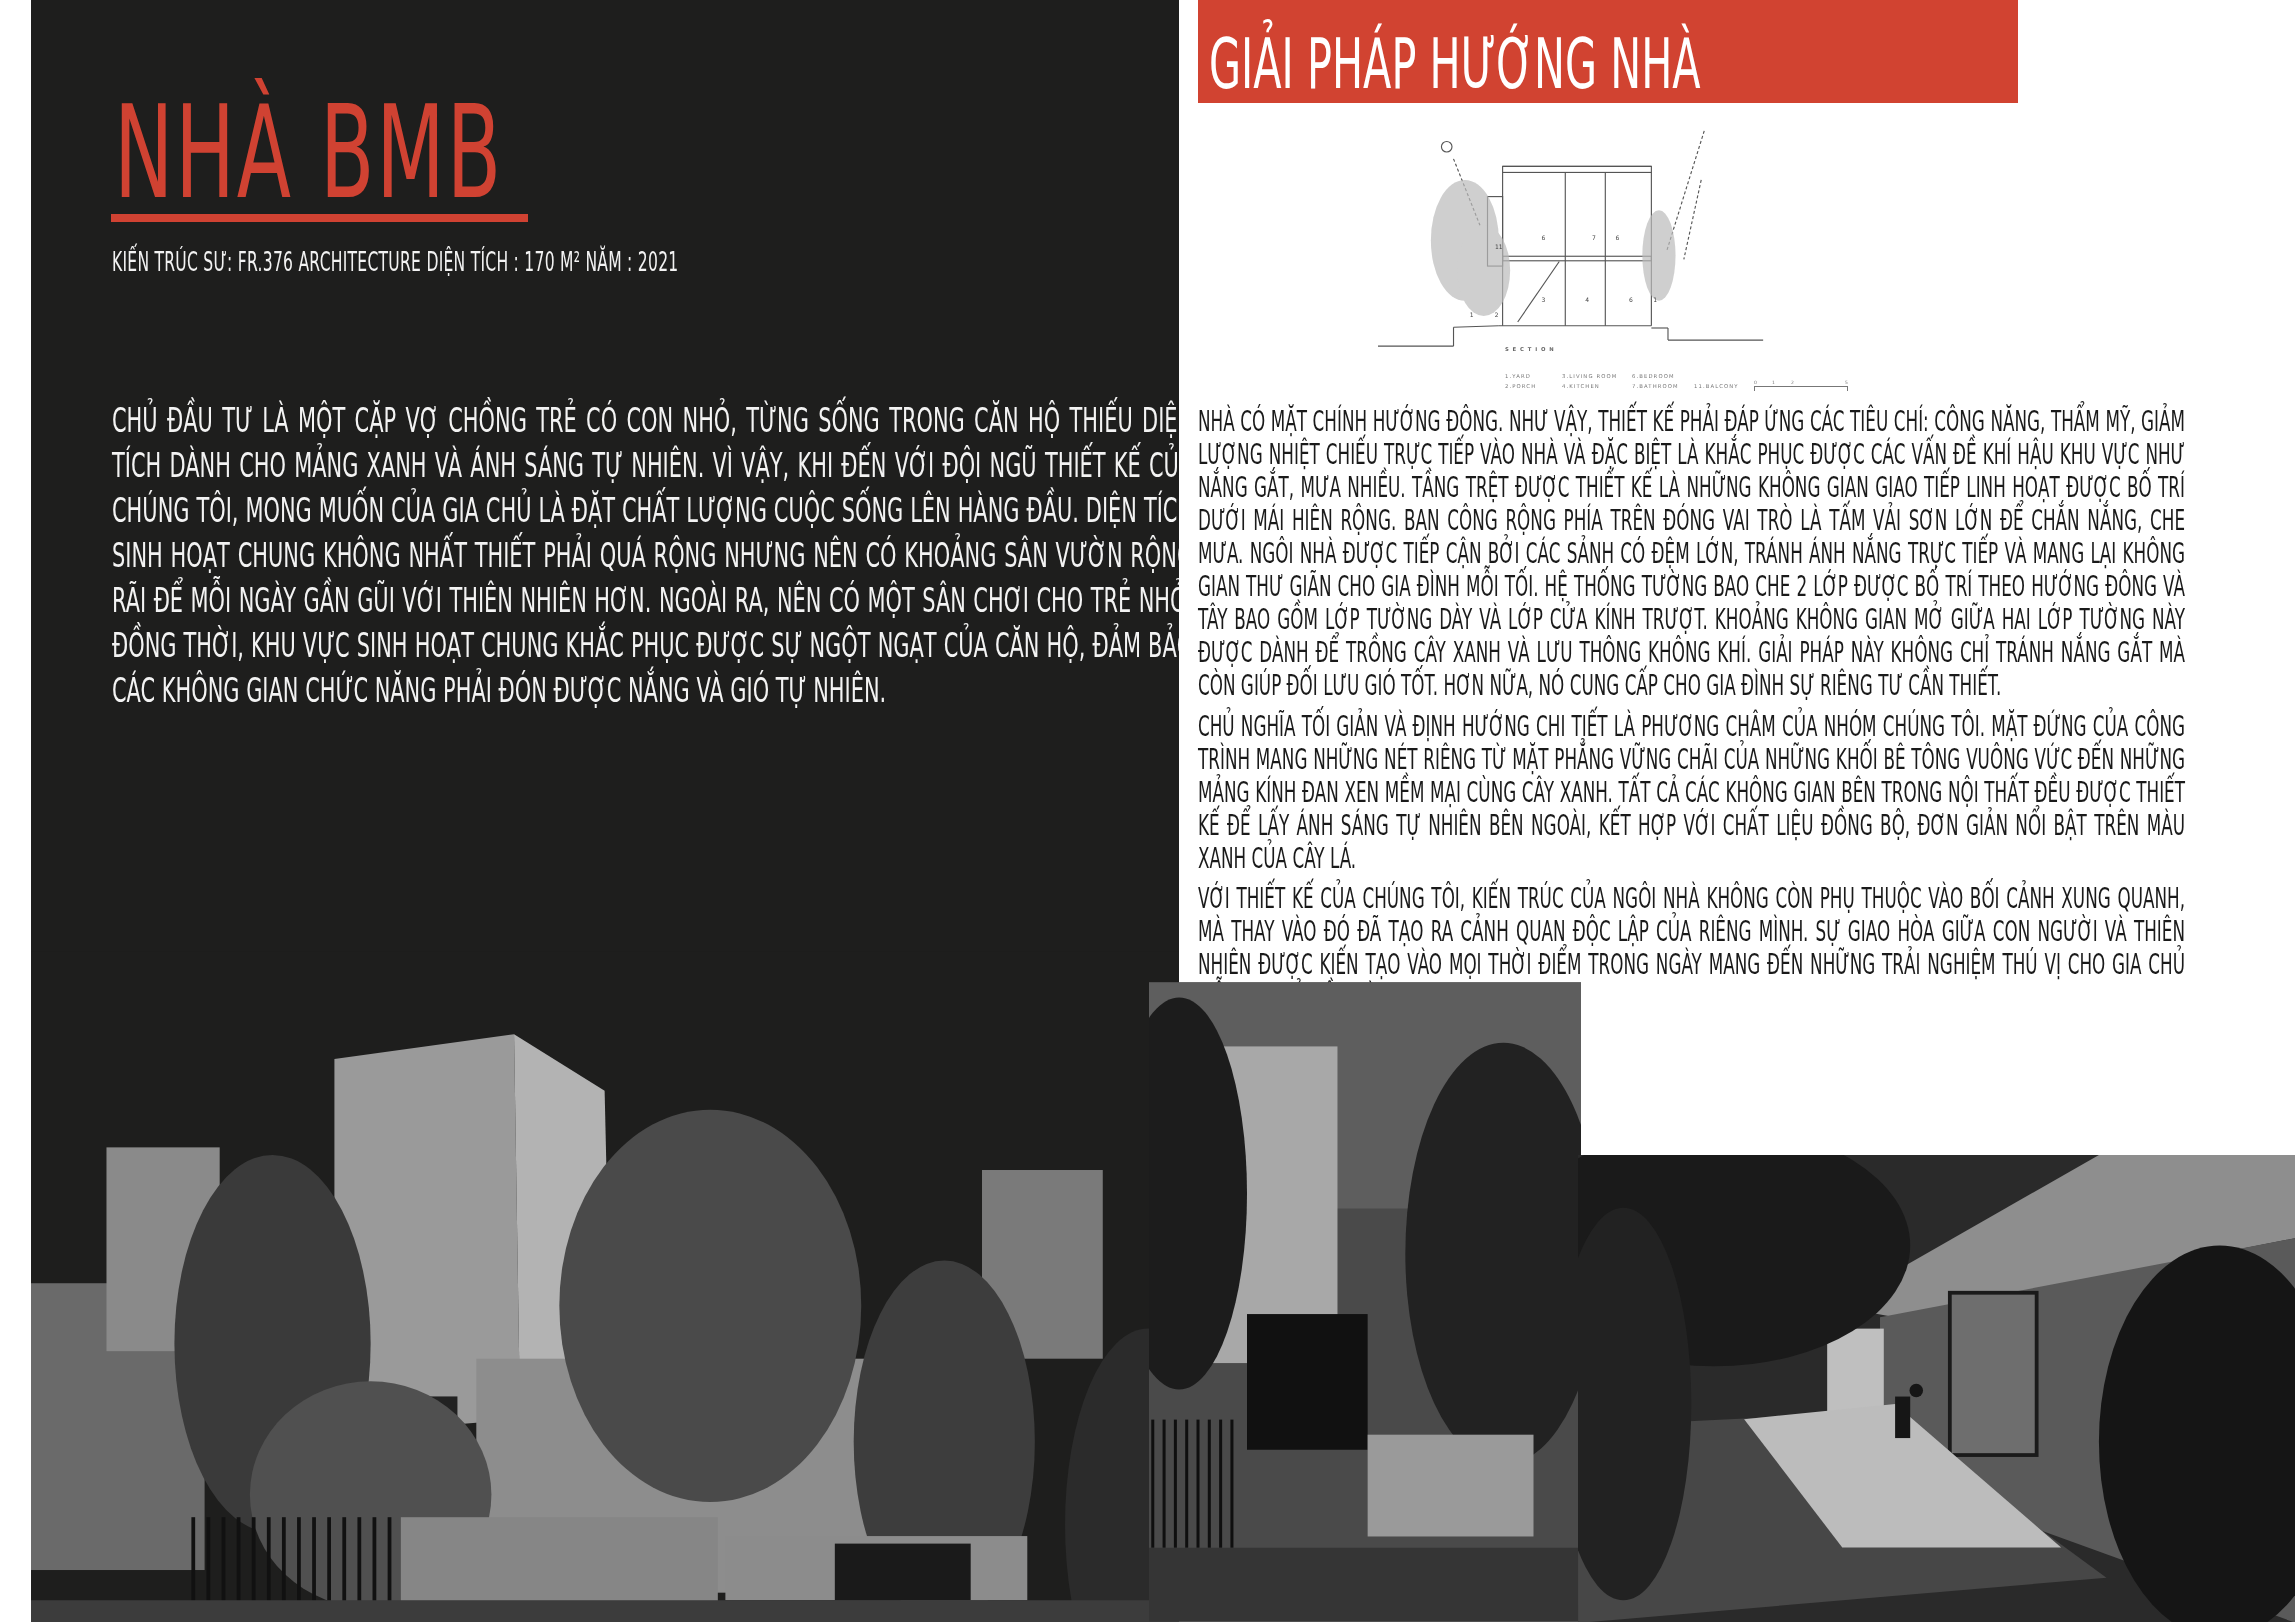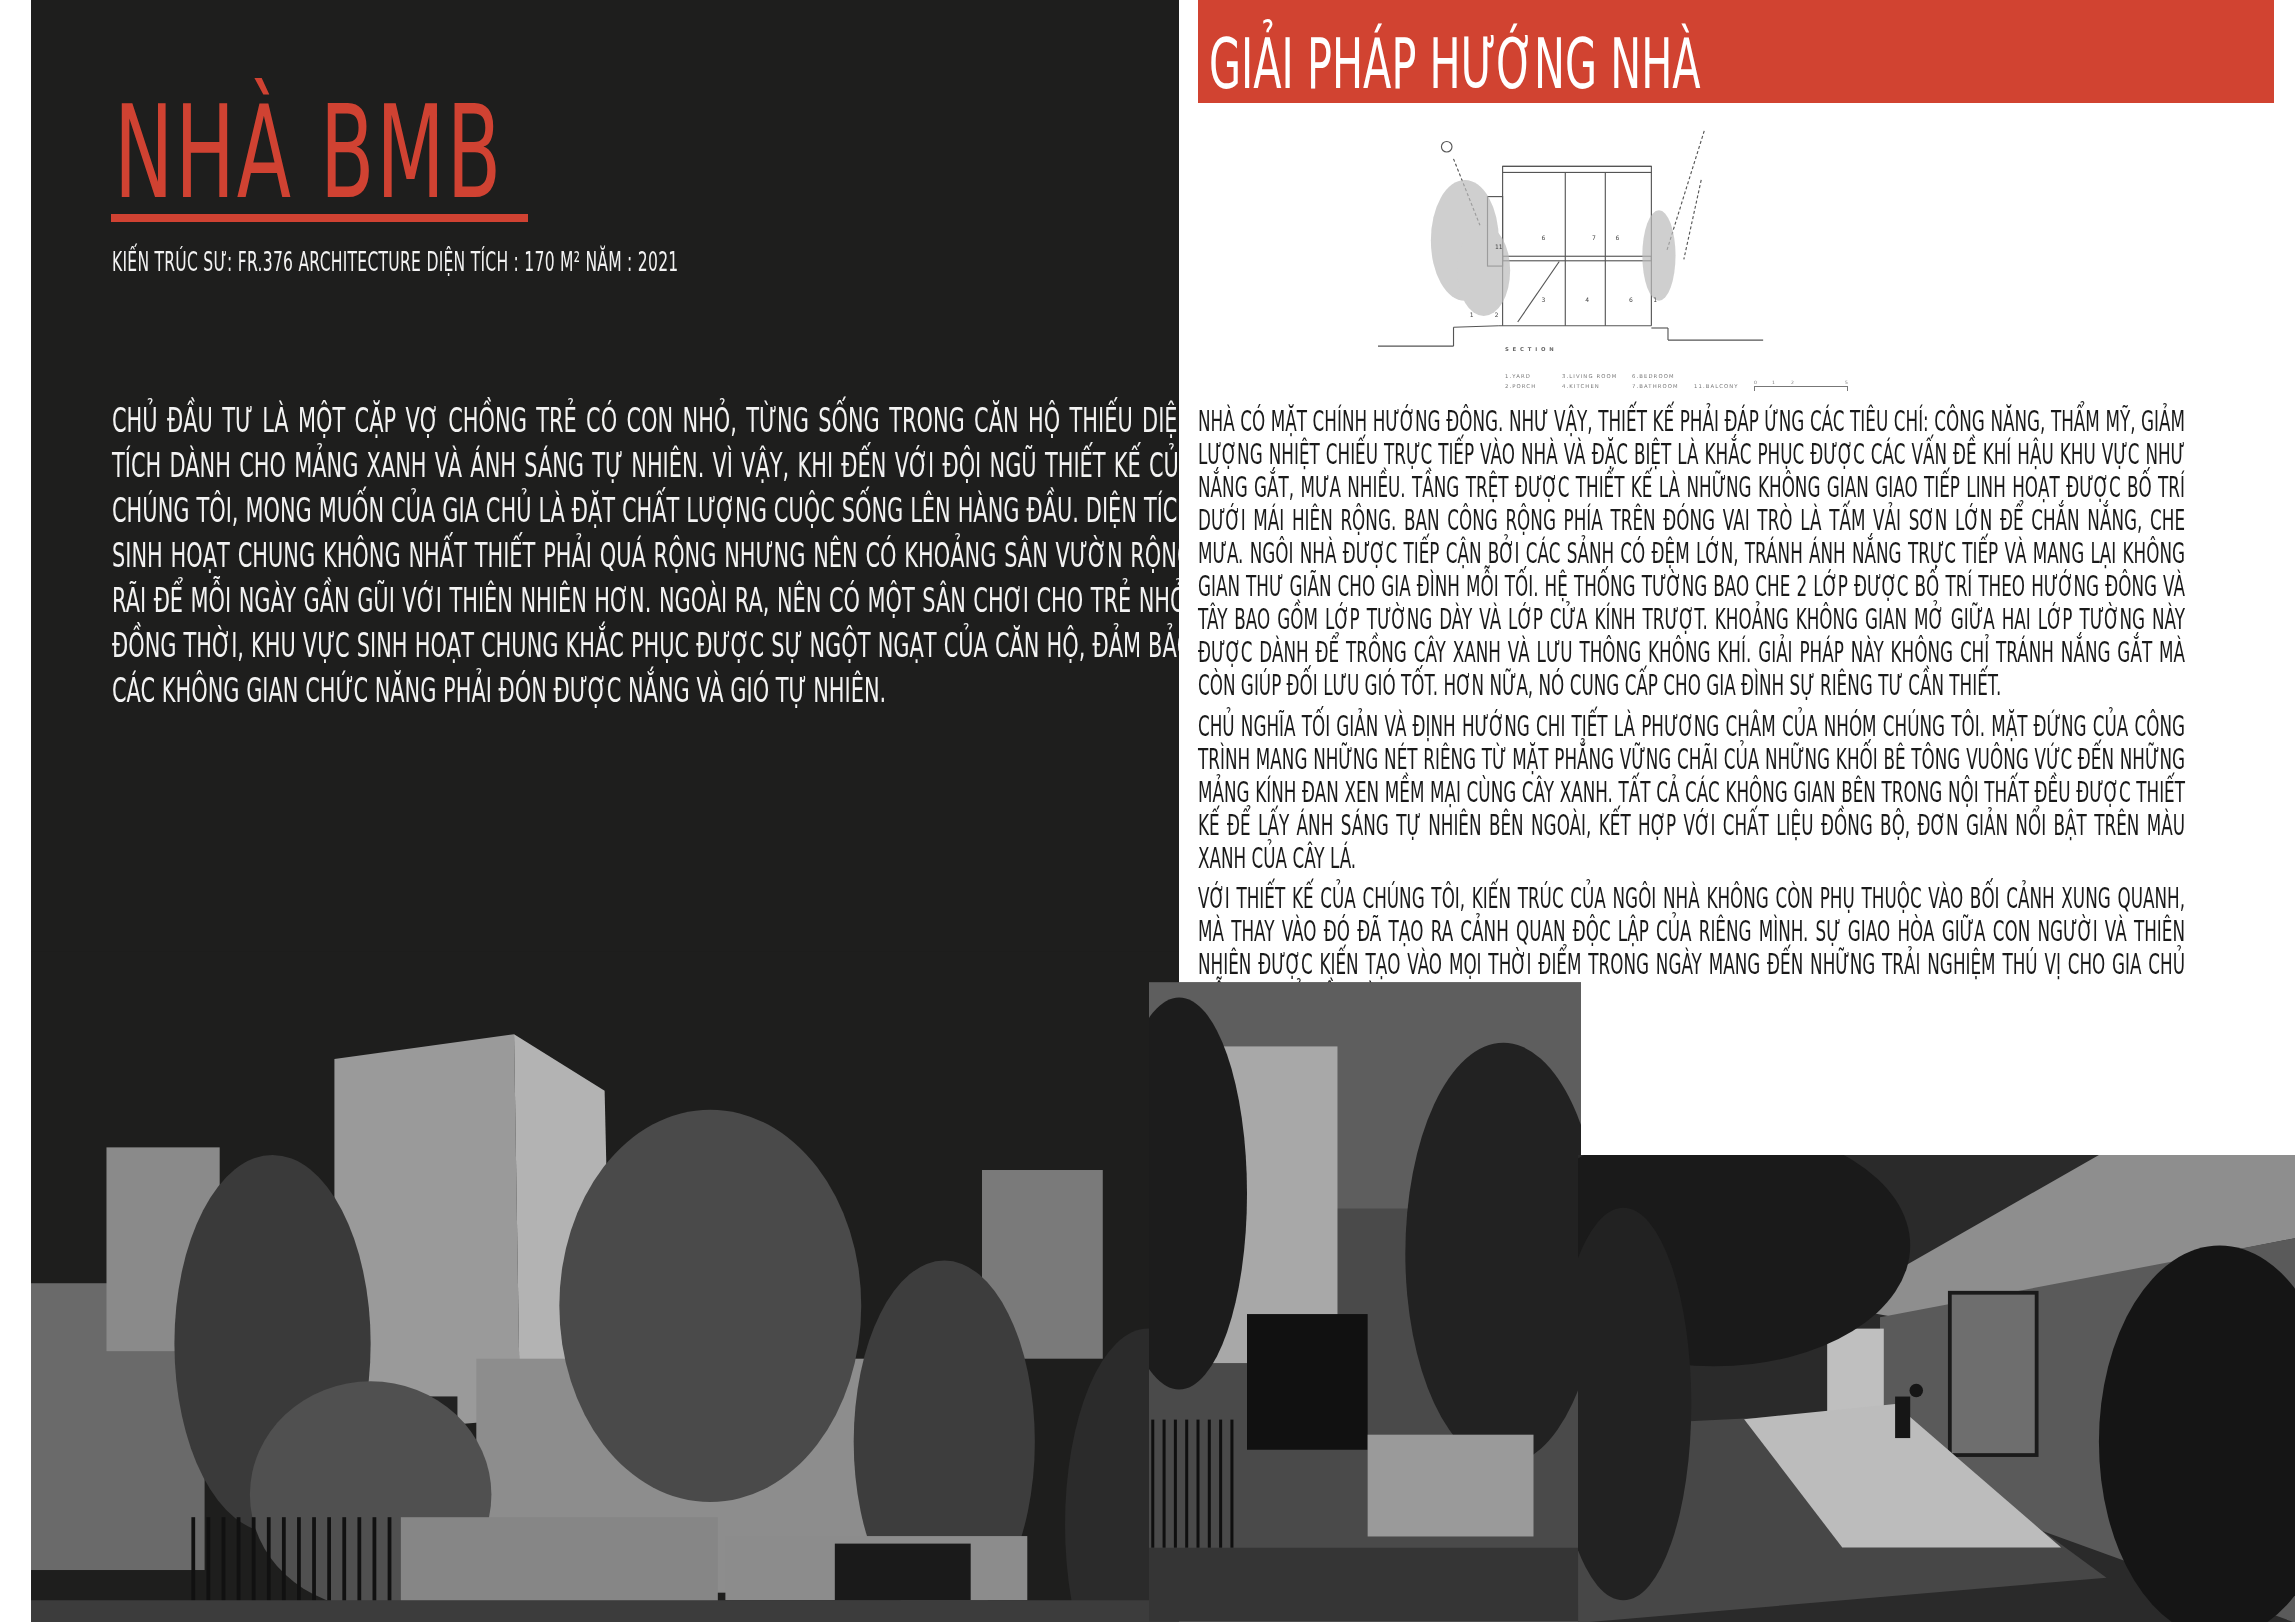--- a/index.html
+++ b/index.html
@@ -39,21 +39,21 @@
       font-family: "DejaVu Sans", sans-serif;
       text-align: justify; text-align-last: left;
     }
     .photo { position: absolute; overflow: hidden; }
     .photo-left {
       left: 0; top: 951px; width: 1148px; height: 672px;
     }
 
     
     .header-bar {
-      position: absolute; left: 1198px; top: 0; width: 1076px; height: 103px;
+      position: absolute; left: 1198px; top: 0; width: 820px; height: 103px;
       background: #d14331;
     }
     .header-title {
       position: absolute; left: 10.6px; top: 30px;
       color: #ffffff; font-size: 69px; line-height: 1; white-space: nowrap;
       transform: scaleX(0.60); transform-origin: left top;
       font-family: "DejaVu Sans", sans-serif;
     }
     .diagram {
       position: absolute; left: 1378px; top: 127px; width: 657px; height: 257px;

